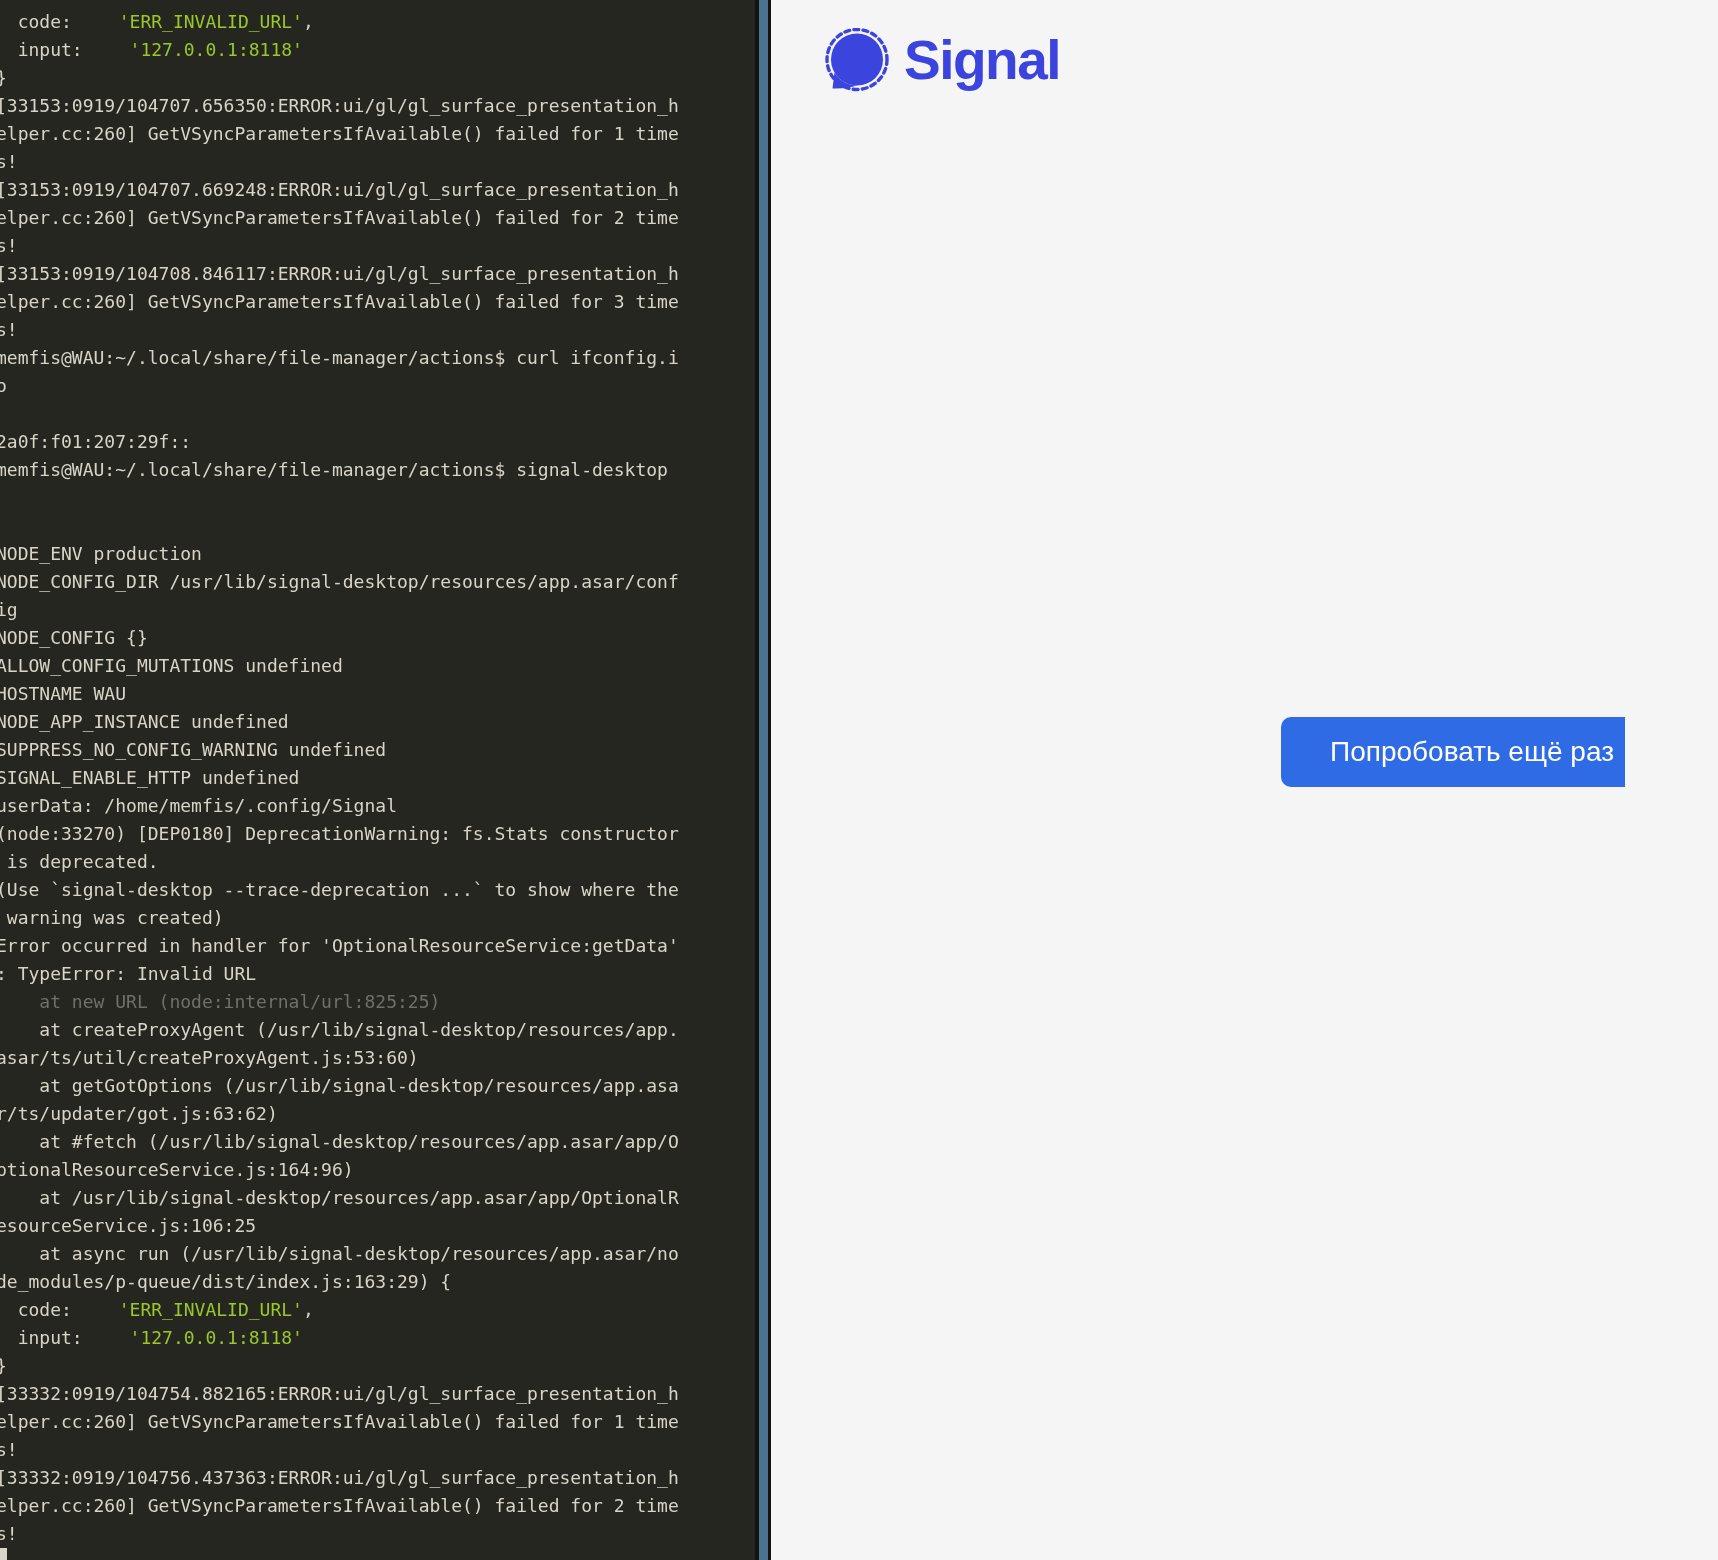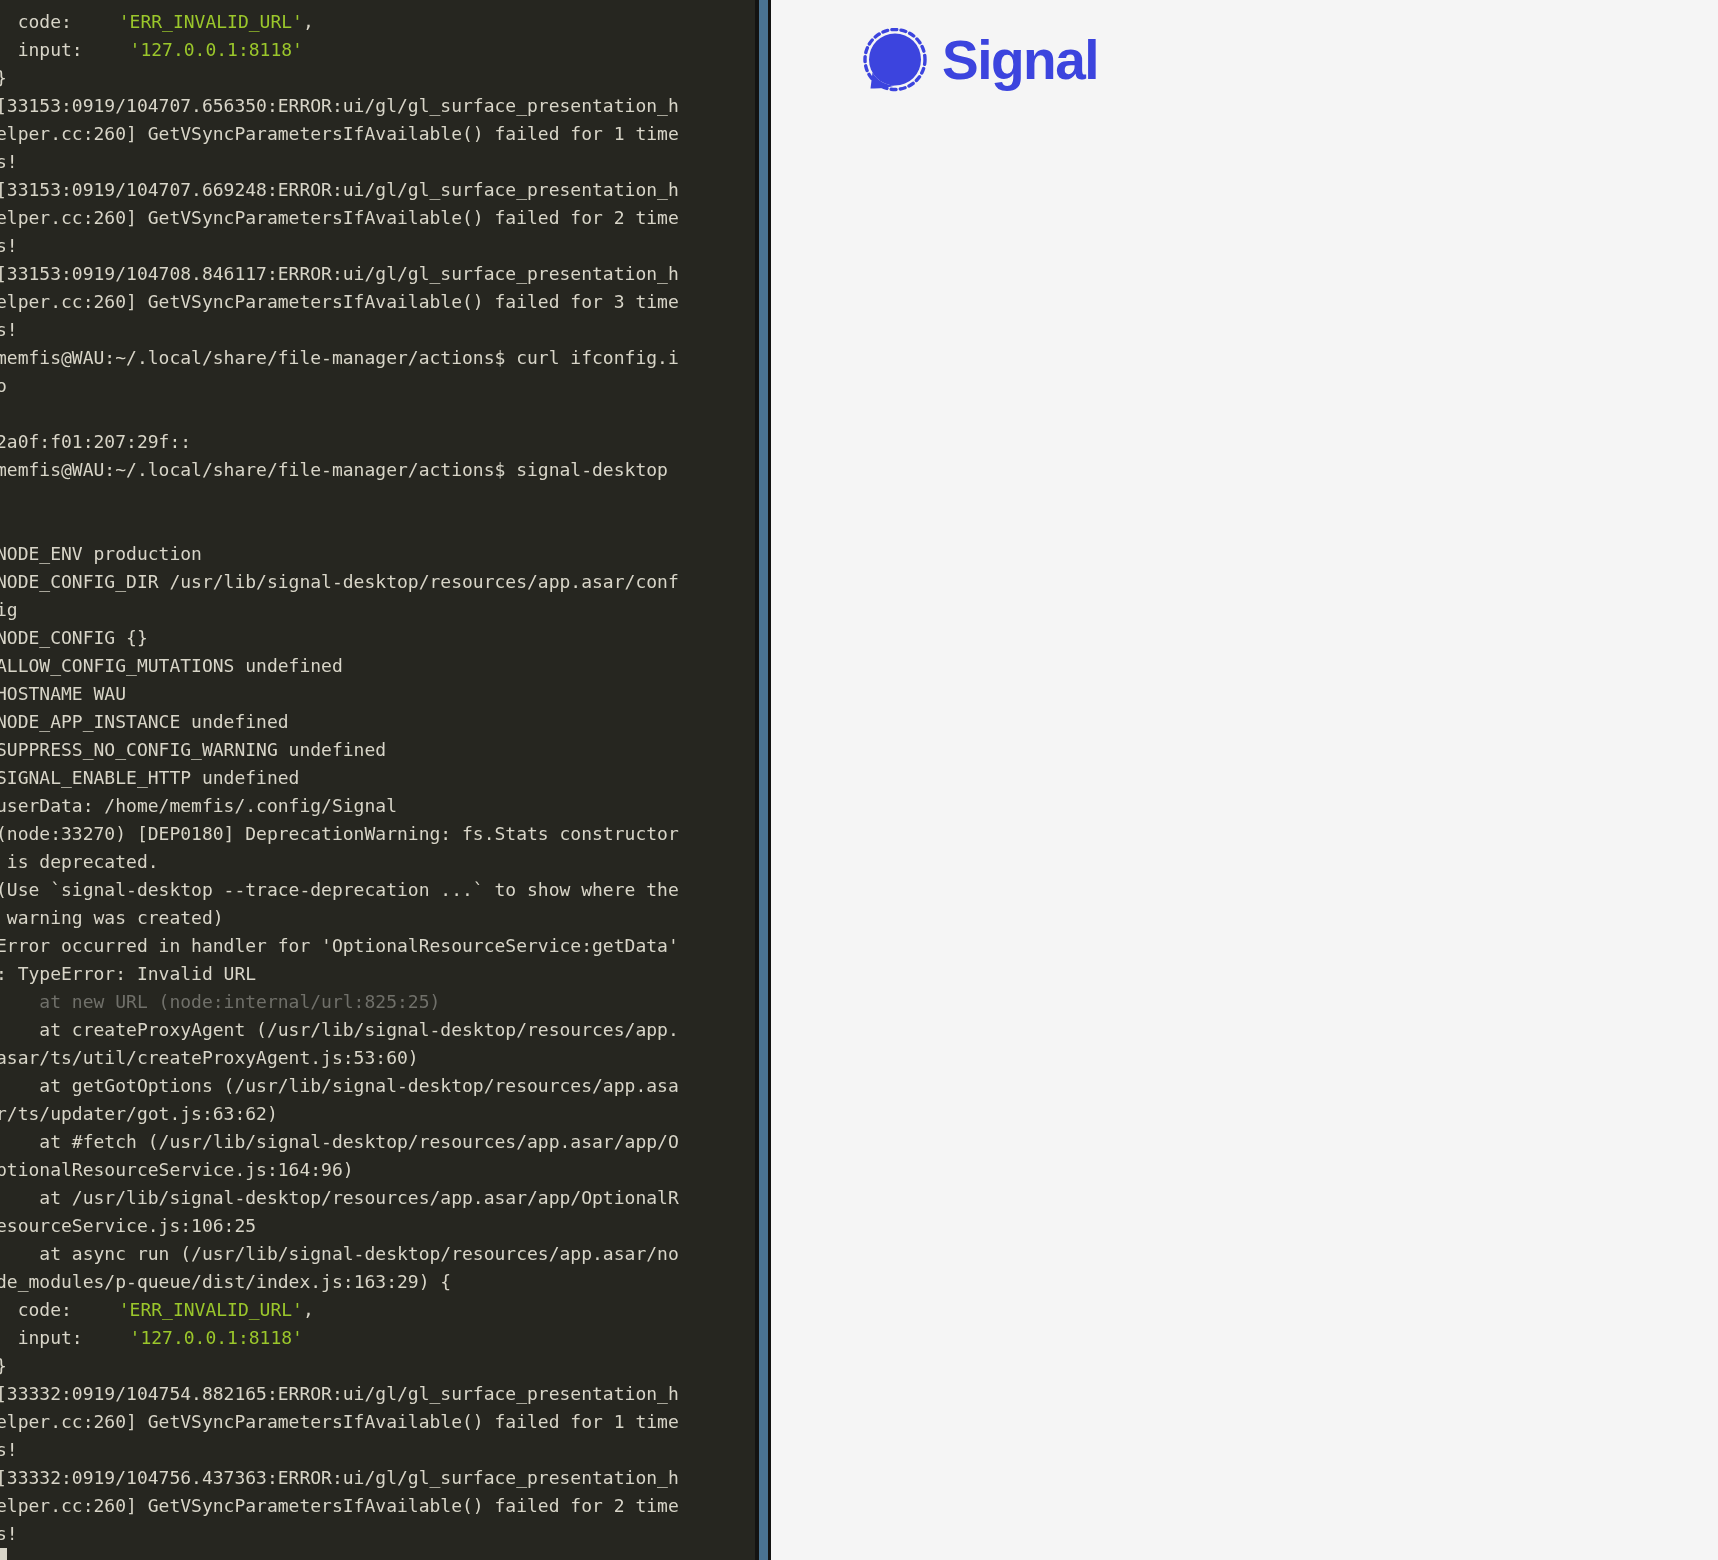--- a/index.html
+++ b/index.html
@@ -37,21 +37,21 @@
   .divider {
     position: absolute; left: 755px; top: 0;
     width: 9px; height: 1560px;
     background: var(--scrollbar-blue, #4a7392);
     border-left: 4px solid #131312;
     border-right: 3px solid #131312;
   }
 
   
   .signal {
-    position: absolute; left: 809px; top: 0;
+    position: absolute; left: 771px; top: 0;
     width: 854px; height: 1560px;
     background: var(--panel-bg, #f5f5f5);
     overflow: hidden;
   }
   .brand {
     position: absolute; left: 54px; top: 28px;
     display: flex; align-items: center; gap: 15px;
   }
   .brand svg { width: 64px; height: 64px; display: block; }
   .wordmark {
@@ -97,14 +97,15 @@
   <div class="brand">
     <svg viewBox="0 0 64 64">
       <circle cx="32" cy="31.5" r="26" fill="var(--brand-blue, #3c44de)"></circle>
       <circle cx="32" cy="31.5" r="30" fill="none" stroke="var(--brand-blue, #3c44de)" stroke-width="3.4" stroke-dasharray="4.9 4.3" stroke-linecap="round"></circle>
       <path d="M7.5 60.5 L9.5 44.5 A26 26 0 0 0 32 57.5 Q22 61 7.5 60.5 Z" fill="var(--brand-blue, #3c44de)"></path>
     </svg>
     <div class="wordmark">Signal</div>
   </div>
 
   <div class="error-block">
+    <button class="retry">Попробовать ещё раз</button>
   </div>
 </div>
 
 </body></html>

